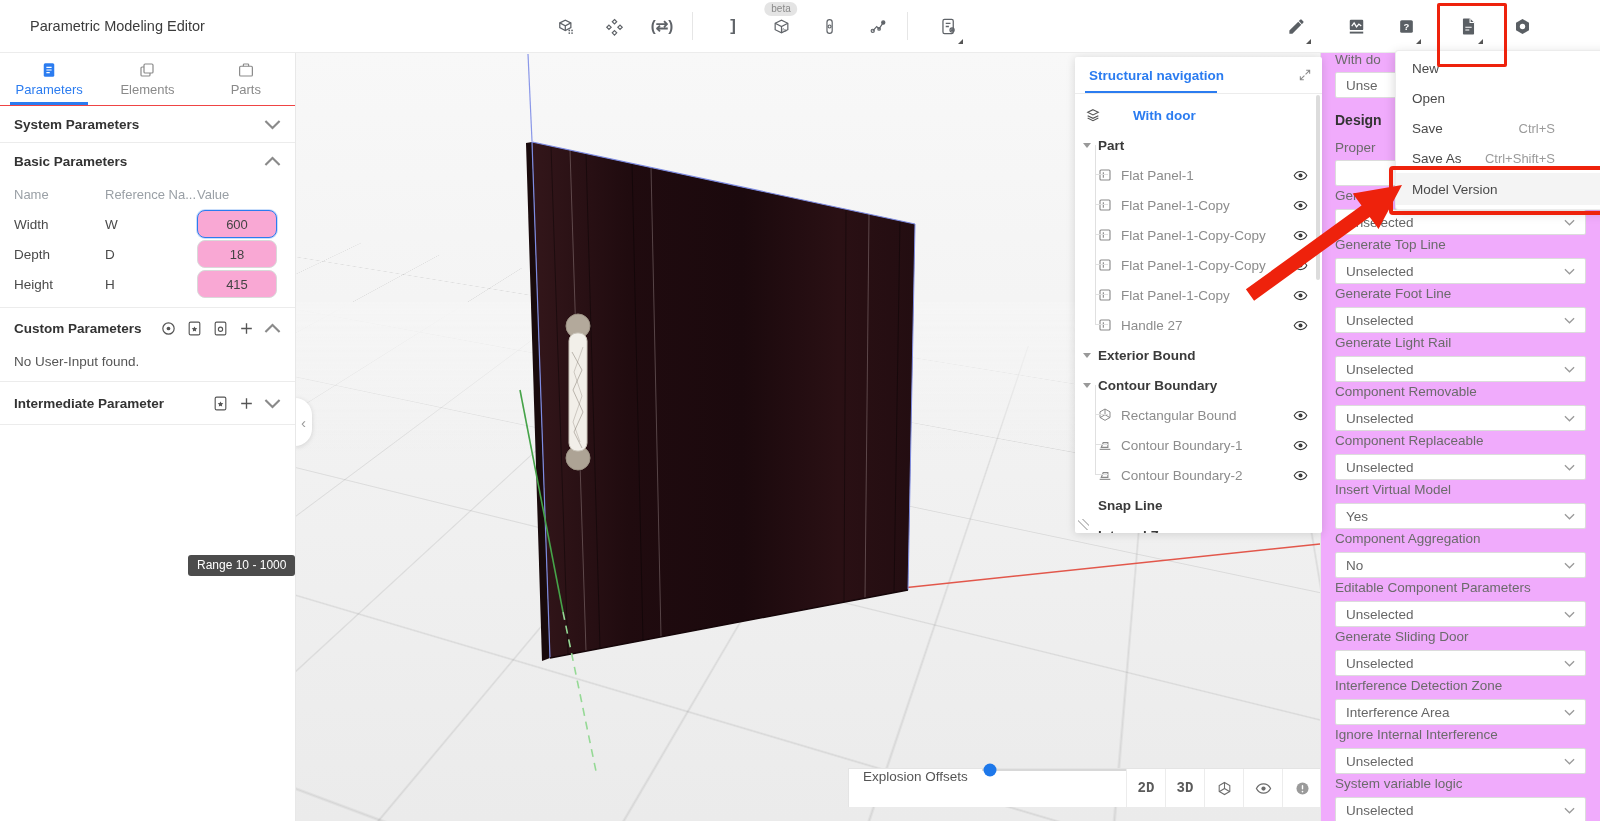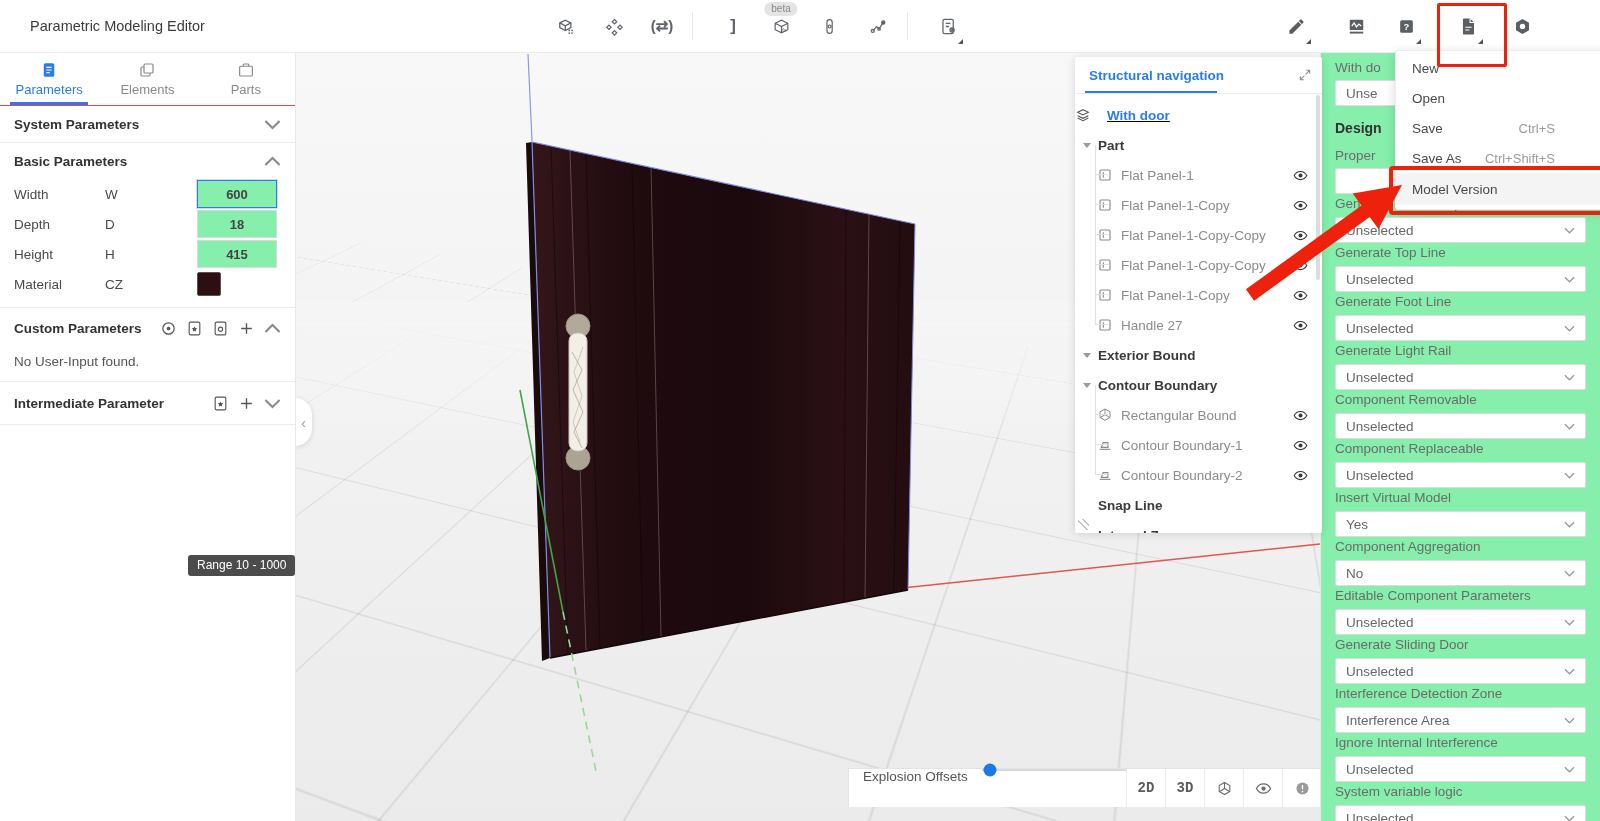--- a/index.html
+++ b/index.html
@@ -35,22 +35,22 @@
   .sec-title{font-size:13.5px;font-weight:600;color:#333;}
   .sec-icons{margin-left:auto;display:flex;align-items:center;gap:9px;}
   .sec-icons svg{width:17px;height:17px;display:block;}
   .chev{width:12px;height:8px;}
   .hline{height:1px;background:#ececec;margin:0;}
   .ptable{padding:0 14px;}
   .phead,.prow{display:flex;align-items:center;height:30px;}
   .phead span{font-size:13px;color:#9aa0a6;}
   .prow .pname{font-size:13.5px;color:#4a4a4a;}
   .c1{width:91px;}.c2{width:92px;}.c3{width:78px;display:flex;}
-  .pinput{width:74px;height:24px;border:1px solid #d9d9d9;border-radius:0;font-family:"Liberation Sans",sans-serif;
-    font-size:13px;color:#444;text-align:center;outline:none;background:#86efac;font-weight:bold;}
+  .pinput{width:74px;height:24px;border:1px solid #d9d9d9;border-radius:8px;font-family:"Liberation Sans",sans-serif;
+    font-size:13px;color:#444;text-align:center;outline:none;background:#f9a8d4;}
   .pinput.focus{border:1px solid #2b7cf0;box-shadow:0 0 0 1px rgba(43,124,240,.25);}
   .swatch{width:22px;height:22px;border:1px solid #555;border-radius:2px;}
   .empty-note{padding:6px 14px 12px;font-size:13.5px;color:#555;}
   .tooltip{position:absolute;left:188px;top:503px;background:#4c4c4c;color:#fff;font-size:12px;line-height:21px;
     padding:0 9px;border-radius:3px;z-index:35;white-space:nowrap;}
 
   
   .viewport{position:absolute;left:295px;top:52px;width:1025px;height:769px;overflow:hidden;z-index:5;
     background:linear-gradient(180deg,#f8f8f8 0%,#f3f3f3 40%,#ebebeb 100%);}
   .floor{position:absolute;left:-700px;top:258px;width:2400px;height:1600px;
@@ -78,42 +78,42 @@
 
   
   .snav{position:absolute;left:1075px;top:57px;width:247px;height:476px;background:#fff;border-radius:2px;
     box-shadow:0 1px 10px rgba(0,0,0,0.14);overflow:hidden;z-index:20;}
   .snav-head{position:relative;height:36px;border-bottom:1px solid #ececec;display:flex;align-items:center;}
   .snav-title{margin-left:14px;font-size:13.5px;font-weight:600;color:#2b7cf0;}
   .snav-title-bar{position:absolute;left:10px;bottom:0;width:132px;height:2px;background:#2b7cf0;}
   .snav-expand{margin-left:auto;margin-right:10px;width:14px;height:14px;cursor:pointer;}
   .tree{padding-top:6px;}
   .trow{display:flex;align-items:center;height:30px;padding-right:14px;position:relative;}
-  .troot{padding-left:0;gap:8px;text-decoration:underline;}
+  .troot{padding-left:10px;gap:24px;}
   .tlabel.root{font-size:13.5px;font-weight:700;color:#2b7cf0;}
   .tgroup{padding-left:8px;}
   .caret{width:0;height:0;border-left:4px solid transparent;border-right:4px solid transparent;border-top:5px solid #999;
     margin-right:7px;}
   .tlabel.group{font-size:13.5px;font-weight:700;color:#3a3a3a;}
   .tleaf{padding-left:22px;}
   .tleaf::before{content:'';position:absolute;left:20px;top:-15px;bottom:15px;width:12px;
     border-left:1px solid #e0e0e0;border-bottom:1px solid #e0e0e0;}
   .tleaf:not(.last)::after{content:'';position:absolute;left:20px;top:15px;bottom:-15px;border-left:1px solid #e0e0e0;}
   .ticon{width:16px;height:16px;margin-right:8px;flex:0 0 auto;}
   .ticon svg{width:16px;height:16px;display:block;}
   .tlabel.leaf{font-size:13.5px;color:#8c8c8c;white-space:nowrap;}
   .eye{margin-left:auto;width:15px;height:15px;cursor:pointer;}
   .eye svg{width:15px;height:15px;display:block;}
   .snav-scroll{position:absolute;right:2px;top:38px;width:4px;height:185px;background:#dcdcdc;border-radius:2px;}
   .snav-grip{position:absolute;left:3px;bottom:3px;width:11px;height:11px;
     background:linear-gradient(45deg,transparent 40%,#c4c4c4 40% 48%,transparent 48% 66%,#c4c4c4 66% 74%,transparent 74%);}
 
   
-  .rpanel{position:absolute;left:1320px;top:52px;width:280px;height:769px;background:#86efac;border-left:1px solid #e8e8e8;
-    z-index:10;box-sizing:border-box;padding:8px 14px 0;}
+  .rpanel{position:absolute;left:1320px;top:52px;width:280px;height:769px;background:#f0abfc;border-left:1px solid #e8e8e8;
+    z-index:10;box-sizing:border-box;padding:0 14px 0;}
   .rp-top-label{font-size:13.5px;color:#6b6b6b;}
   .fselect{height:24px;border:1px solid #dcdcdc;border-radius:2px;display:flex;align-items:center;
     padding:0 10px;justify-content:space-between;background:#fff;cursor:pointer;}
   .fselect .fvalue{font-size:13.5px;color:#666;white-space:nowrap;}
   .fchev{width:11px;height:7px;display:flex;}
   .rp-top-select{margin-top:5px;}
   .rp-design{margin-top:14px;font-size:14px;font-weight:700;color:#333;}
   .rp-prop-label{margin-top:12px;font-size:13.5px;color:#6b6b6b;}
   .rp-input{margin-top:5px;height:24px;border:1px solid #dcdcdc;border-radius:2px;background:#fff;}
   .field{margin-top:2px;}
@@ -273,46 +273,44 @@
     <div class="sec-head">
       <span class="sec-title">Basic Parameters</span>
       <span class="sec-icons">
           <svg class="chev" viewBox="0 0 12 8">
             <path d="M1 6.5l5-5 5 5" stroke="#8a8a8a" stroke-width="1.5" fill="none"></path>
           </svg>
         </span>
     </div>
 
     <div class="ptable">
+      <div class="phead">
+        <span class="c1">Name</span>
+        <span class="c2">Reference Na...</span>
+        <span class="c3">Value</span>
+      </div>
       <div class="prow">
         <span class="pname c1">Width</span>
         <span class="pname c2">W</span>
         <span class="c3">
             <input class="pinput focus" value="600" style="">
           </span>
       </div>
       <div class="prow">
         <span class="pname c1">Depth</span>
         <span class="pname c2">D</span>
         <span class="c3">
             <input class="pinput" value="18" style="">
           </span>
       </div>
       <div class="prow">
         <span class="pname c1">Height</span>
         <span class="pname c2">H</span>
         <span class="c3">
             <input class="pinput" value="415" style="">
-          </span>
-      </div>
-      <div class="prow">
-        <span class="pname c1">Material</span>
-        <span class="pname c2">CZ</span>
-        <span class="c3">
-            <span class="swatch" style="background: rgb(43, 15, 19);"></span>
           </span>
       </div>
     </div>
     <div style="height:8px"></div>
     <div class="hline"></div>
 
     <div class="sec-head" style="height:40px">
       <span class="sec-title">Custom Parameters</span>
       <span class="sec-icons">
         <svg viewBox="0 0 24 24" fill="none" stroke="#555" stroke-width="1.7">

